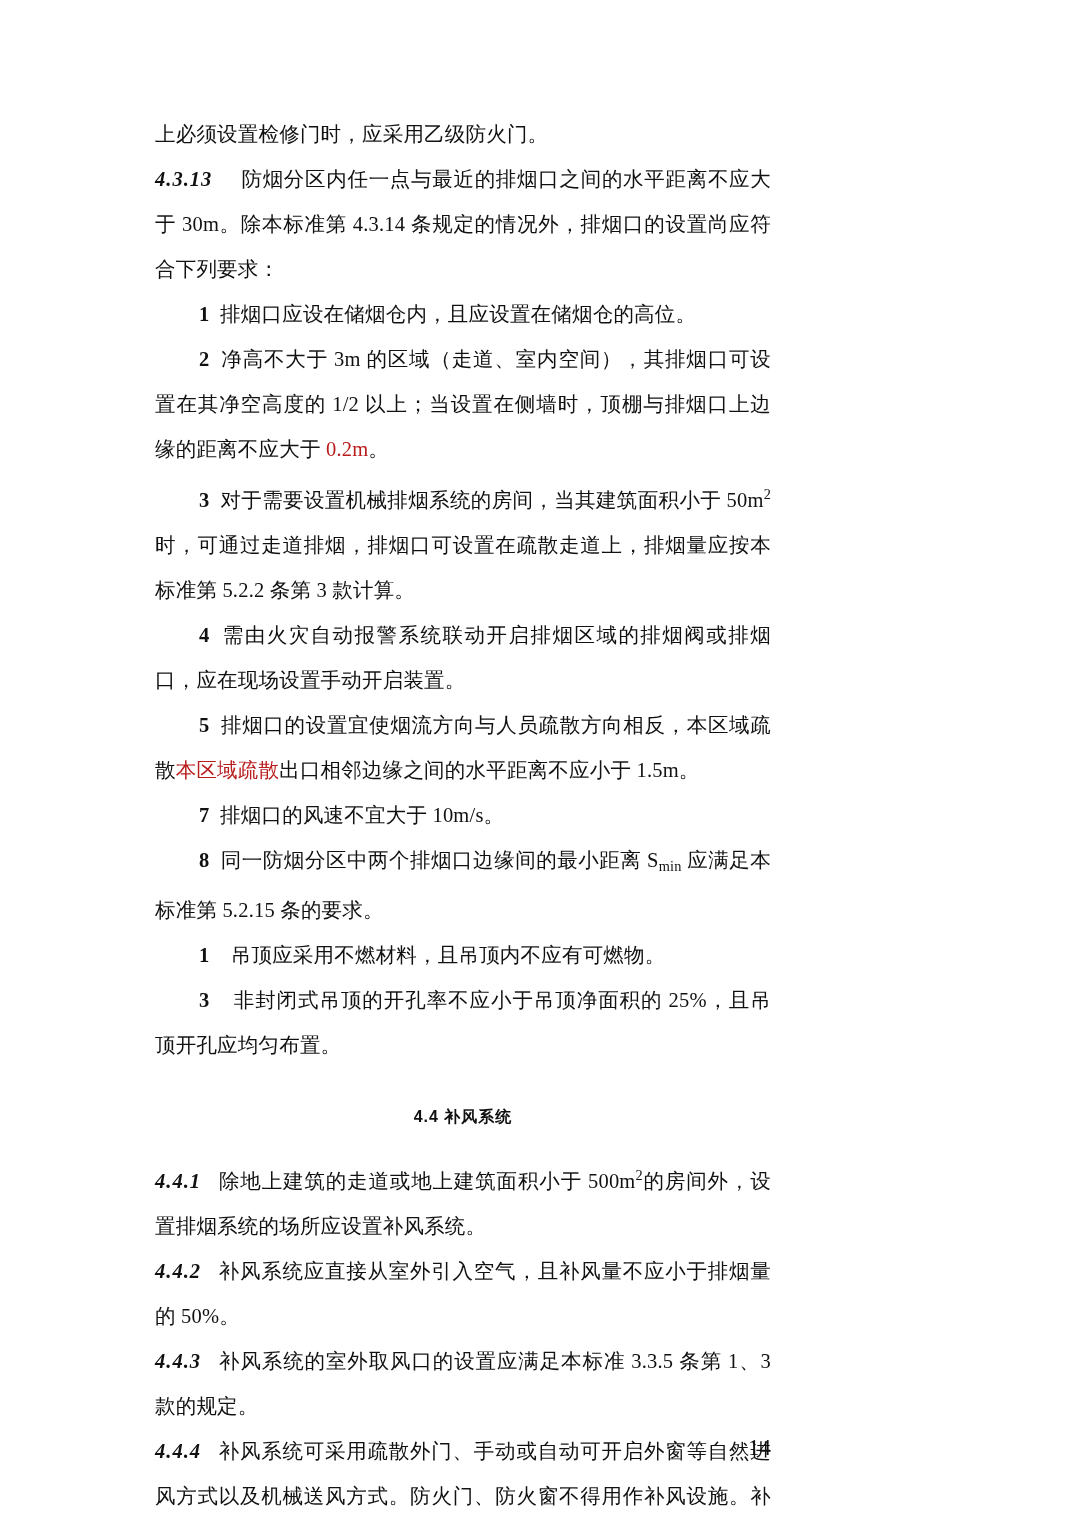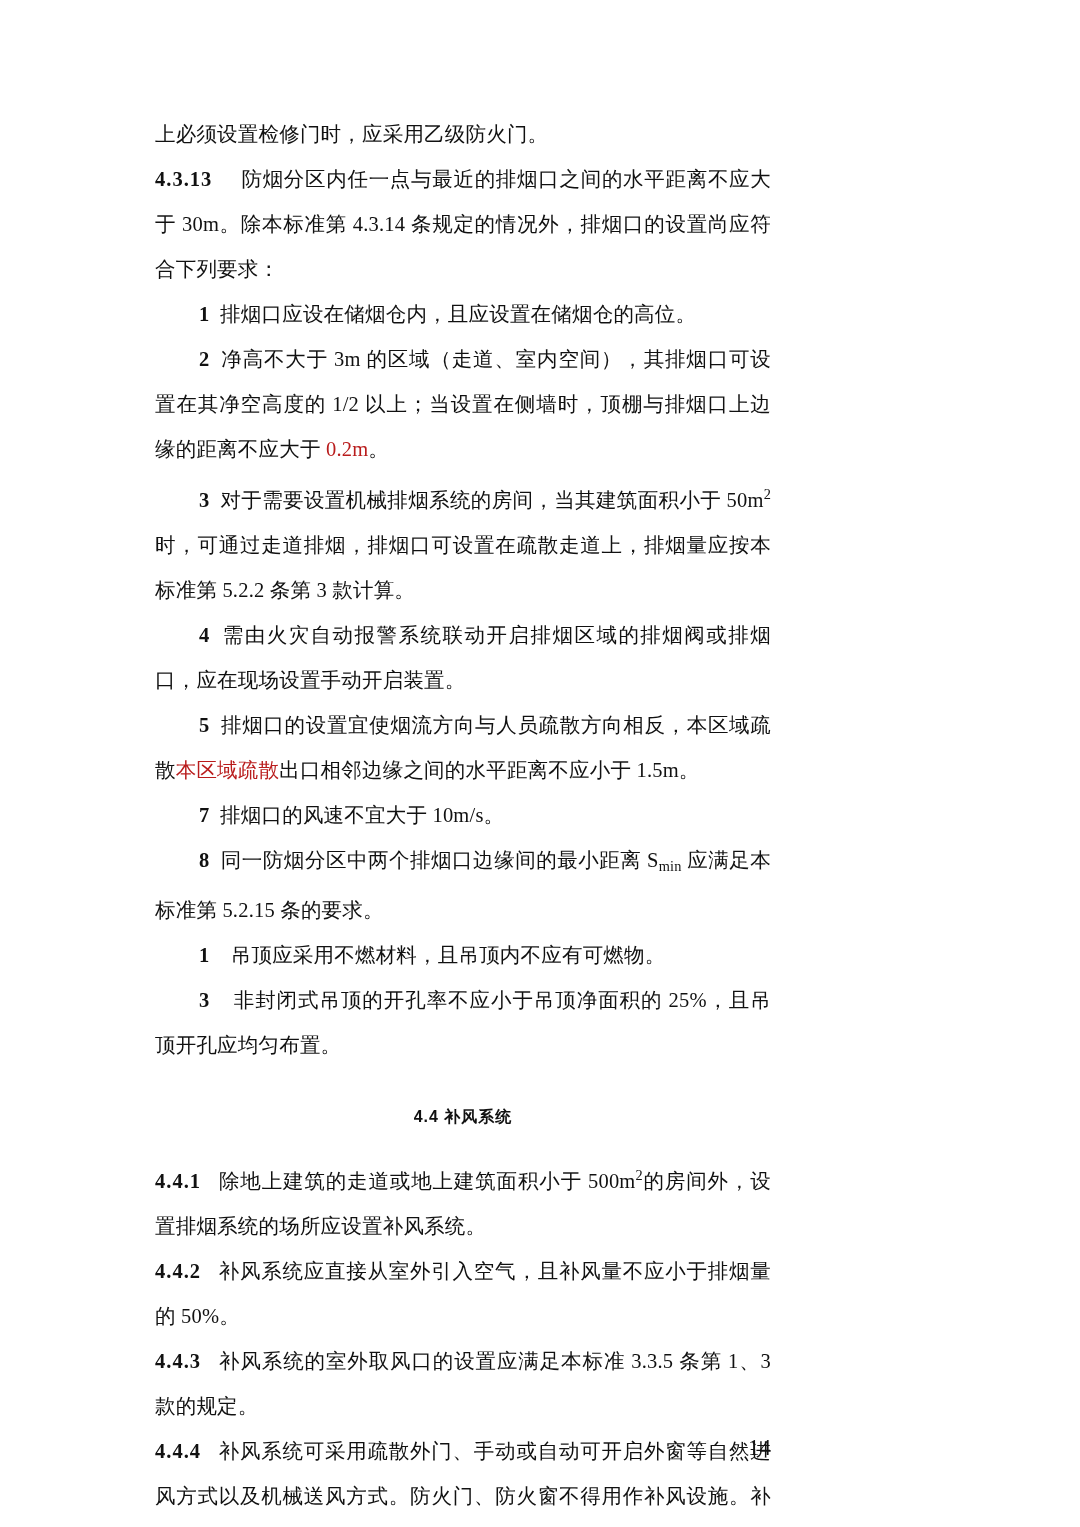--- a/index.html
+++ b/index.html
@@ -27,20 +27,21 @@
     font-size: 20.5px;
     line-height: 45px;
     text-align: justify;
     text-justify: inter-ideograph;
     margin: 0 0 0 0;
     letter-spacing: 0.2px;
   }
   .num {
     font-weight: bold;
     letter-spacing: 1px;
+    font-style: italic;
   }
   .itemnum {
     font-weight: bold;
     padding-left: 44px;
   }
   .red { color: #b91c1c; }
   .sub {
     font-size: 0.7em;
     vertical-align: -0.25em;
   }

